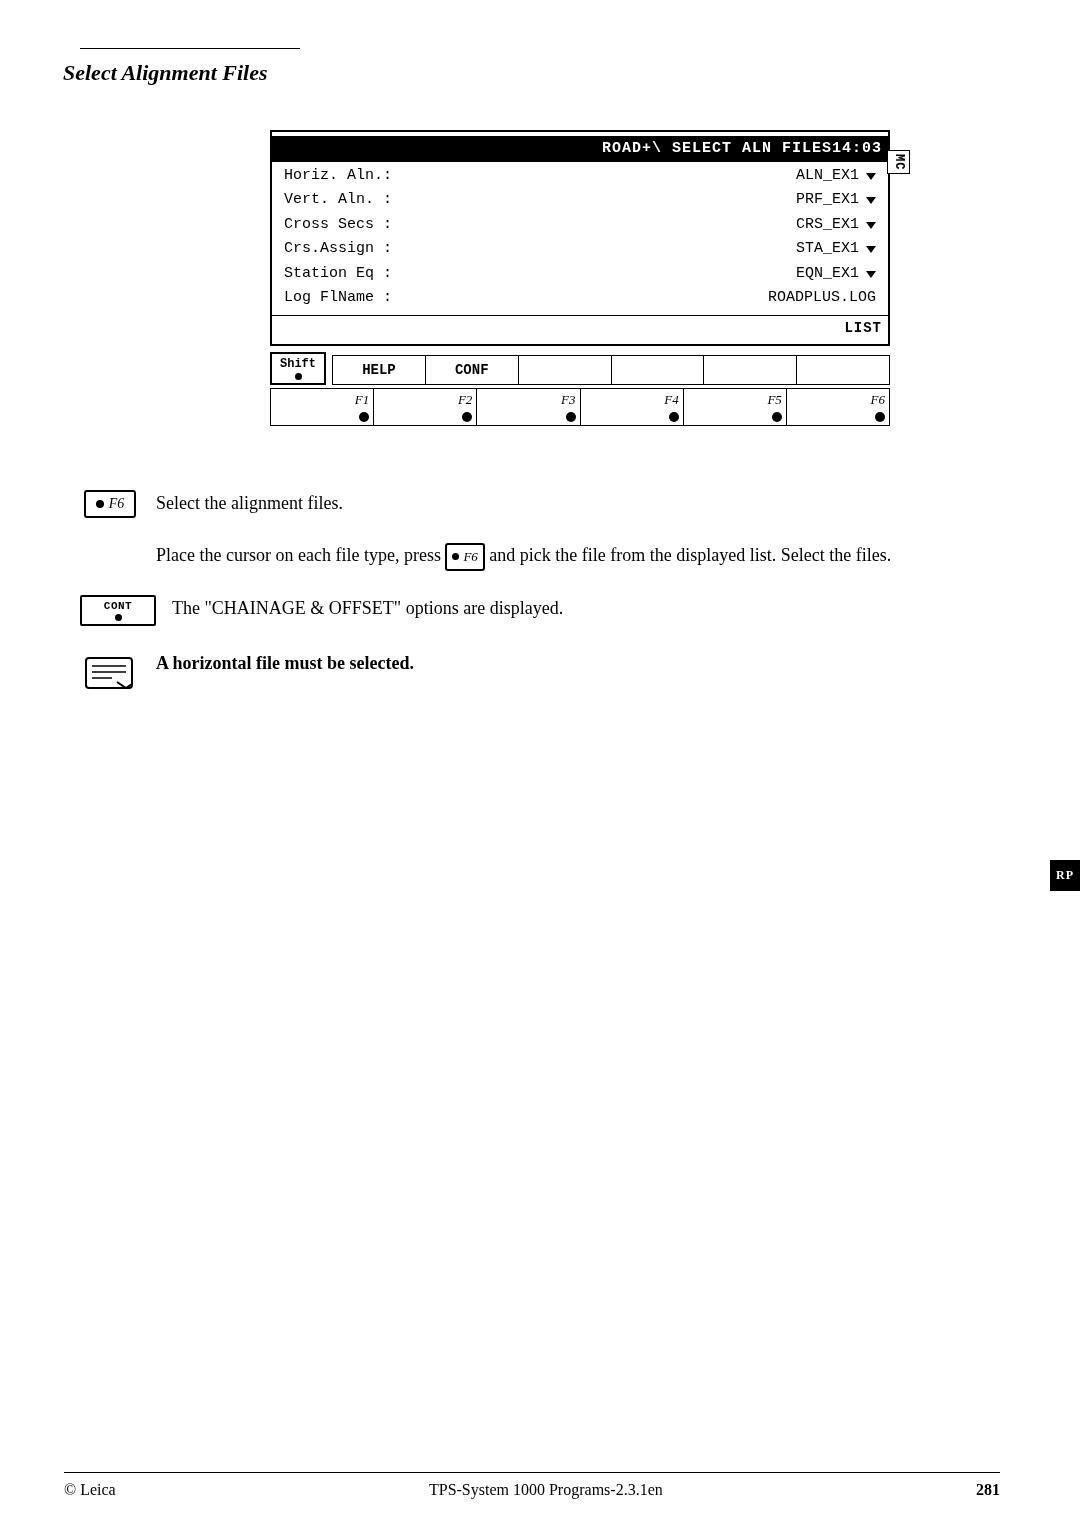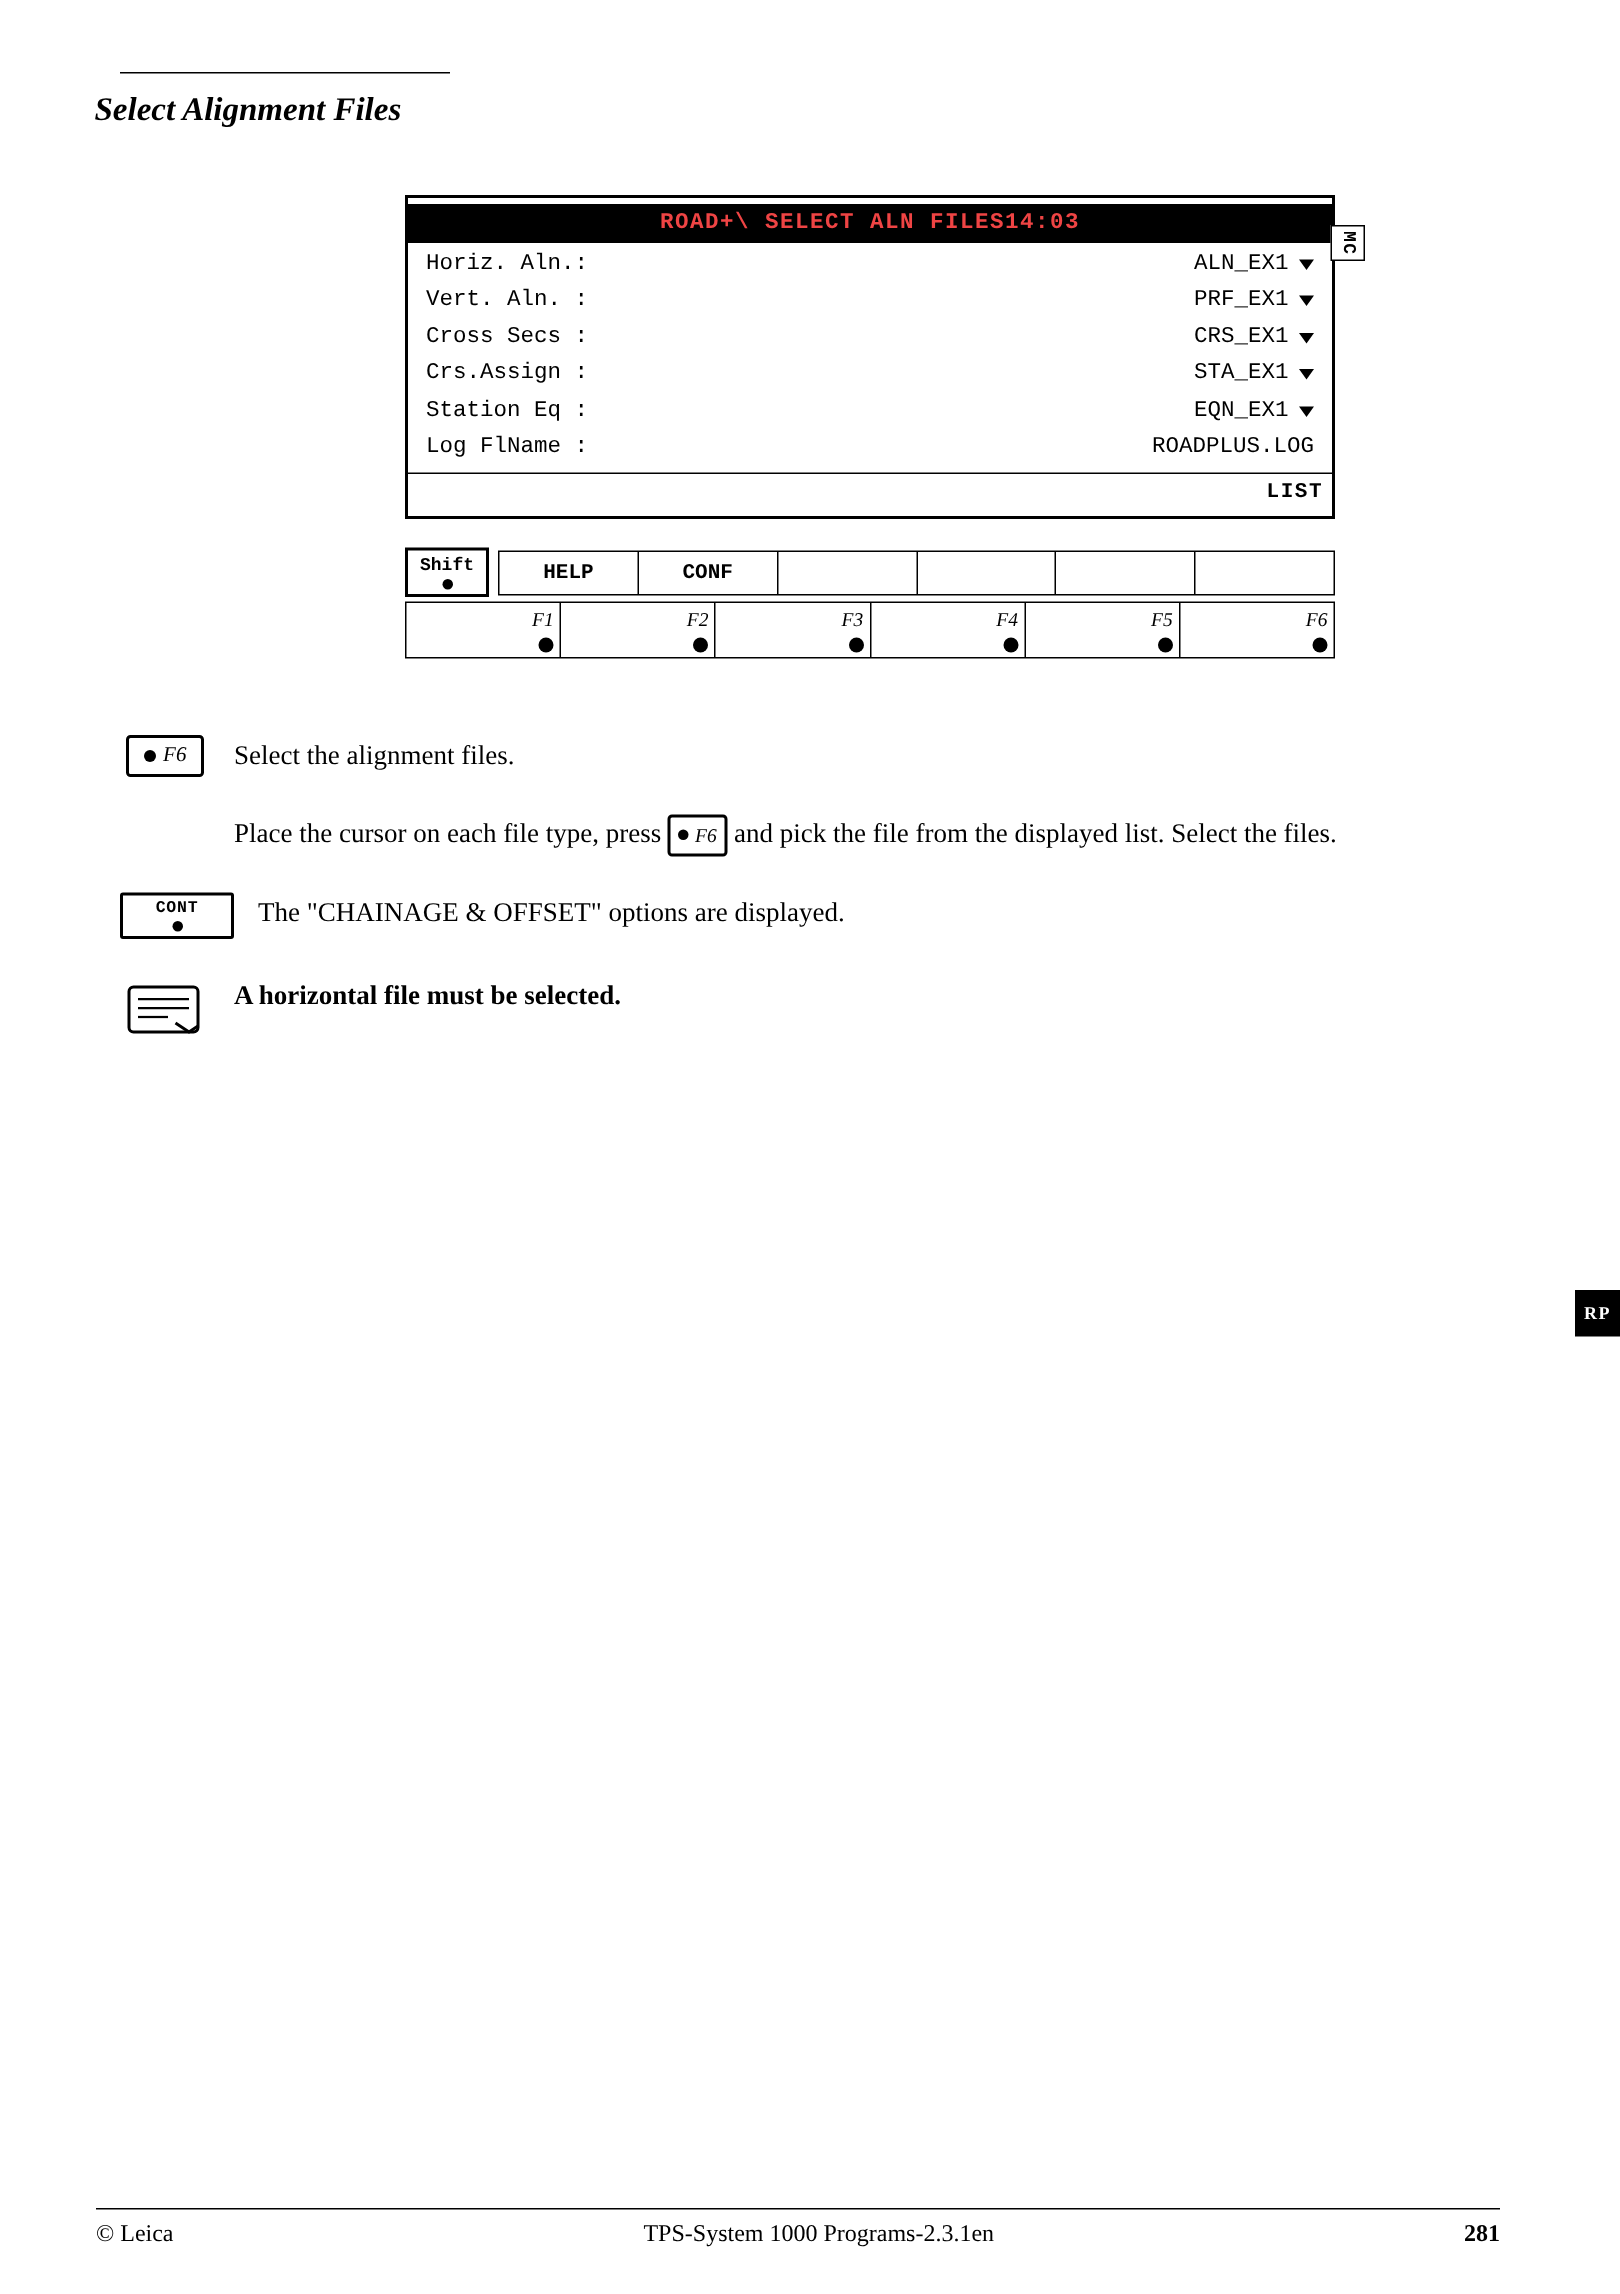--- a/index.html
+++ b/index.html
@@ -45,24 +45,24 @@
       background: #fff;
       font-family: 'Courier New', Courier, monospace;
       font-size: 15px;
       line-height: 1.45;
       padding: 4px 0 4px 0;
       position: relative;
     }
 
     .lcd-header {
       background: #000;
-      color: #ef4444;
+      color: #ffffff;
       padding: 2px 6px;
       display: flex;
-      justify-content: center;
+      justify-content: flex-end;
       align-items: center;
       font-family: 'Courier New', Courier, monospace;
       font-size: 15px;
       font-weight: bold;
       letter-spacing: 1px;
     }
 
     .lcd-body {
       padding: 2px 6px;
       position: relative;
@@ -387,21 +387,21 @@
       </div>
 
     </div>
 
     <div class="lcd-bottom-bar">
       <span class="lcd-list-btn">LIST</span>
     </div>
 
   </div>
 
-  <div class="shift-row" style="margin-top:19px; display:flex; align-items:center; gap:6px;">
+  <div class="shift-row" style="margin-top:6px; display:flex; align-items:flex-end; gap:6px;">
 
     <div class="shift-key">
       <span style="font-family:'Courier New',monospace;font-size:12px;font-weight:bold;">Shift</span>
       <div class="shift-dot"></div>
     </div>
 
     <div class="softkey-bar" style="flex:1; margin-top:0;">
       <div class="softkey">HELP</div>
       <div class="softkey">CONF</div>
       <div class="softkey"></div>

